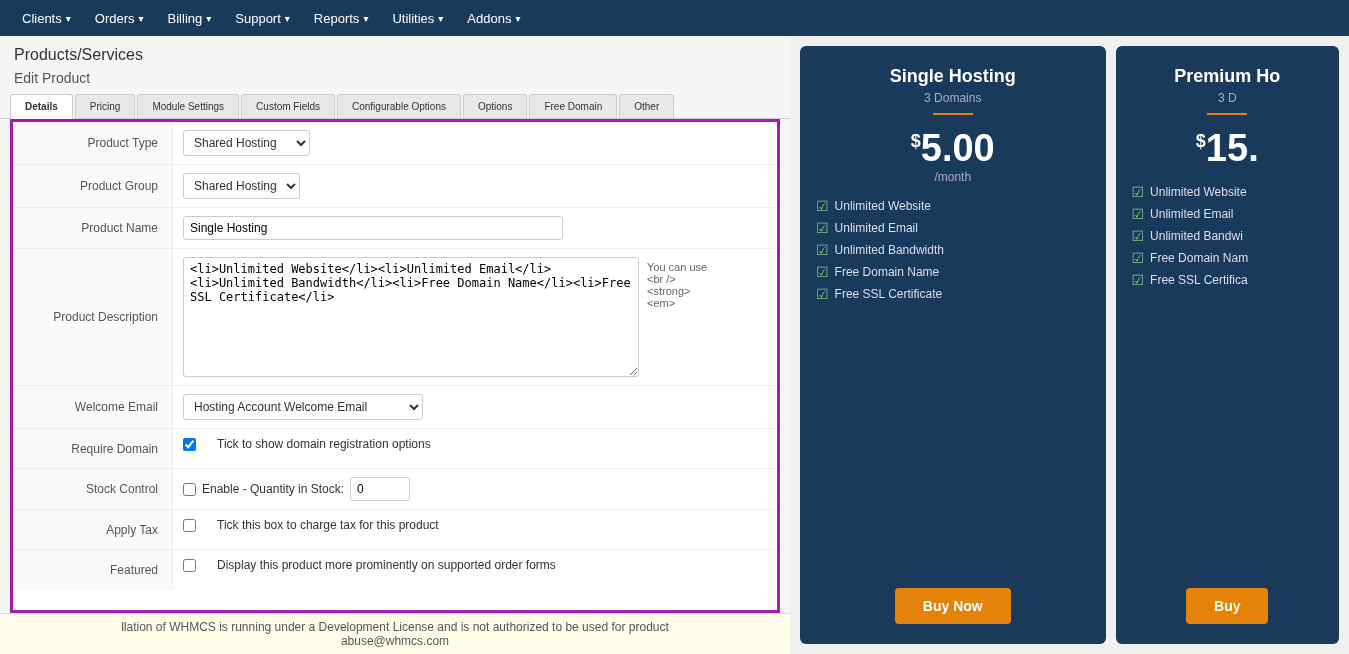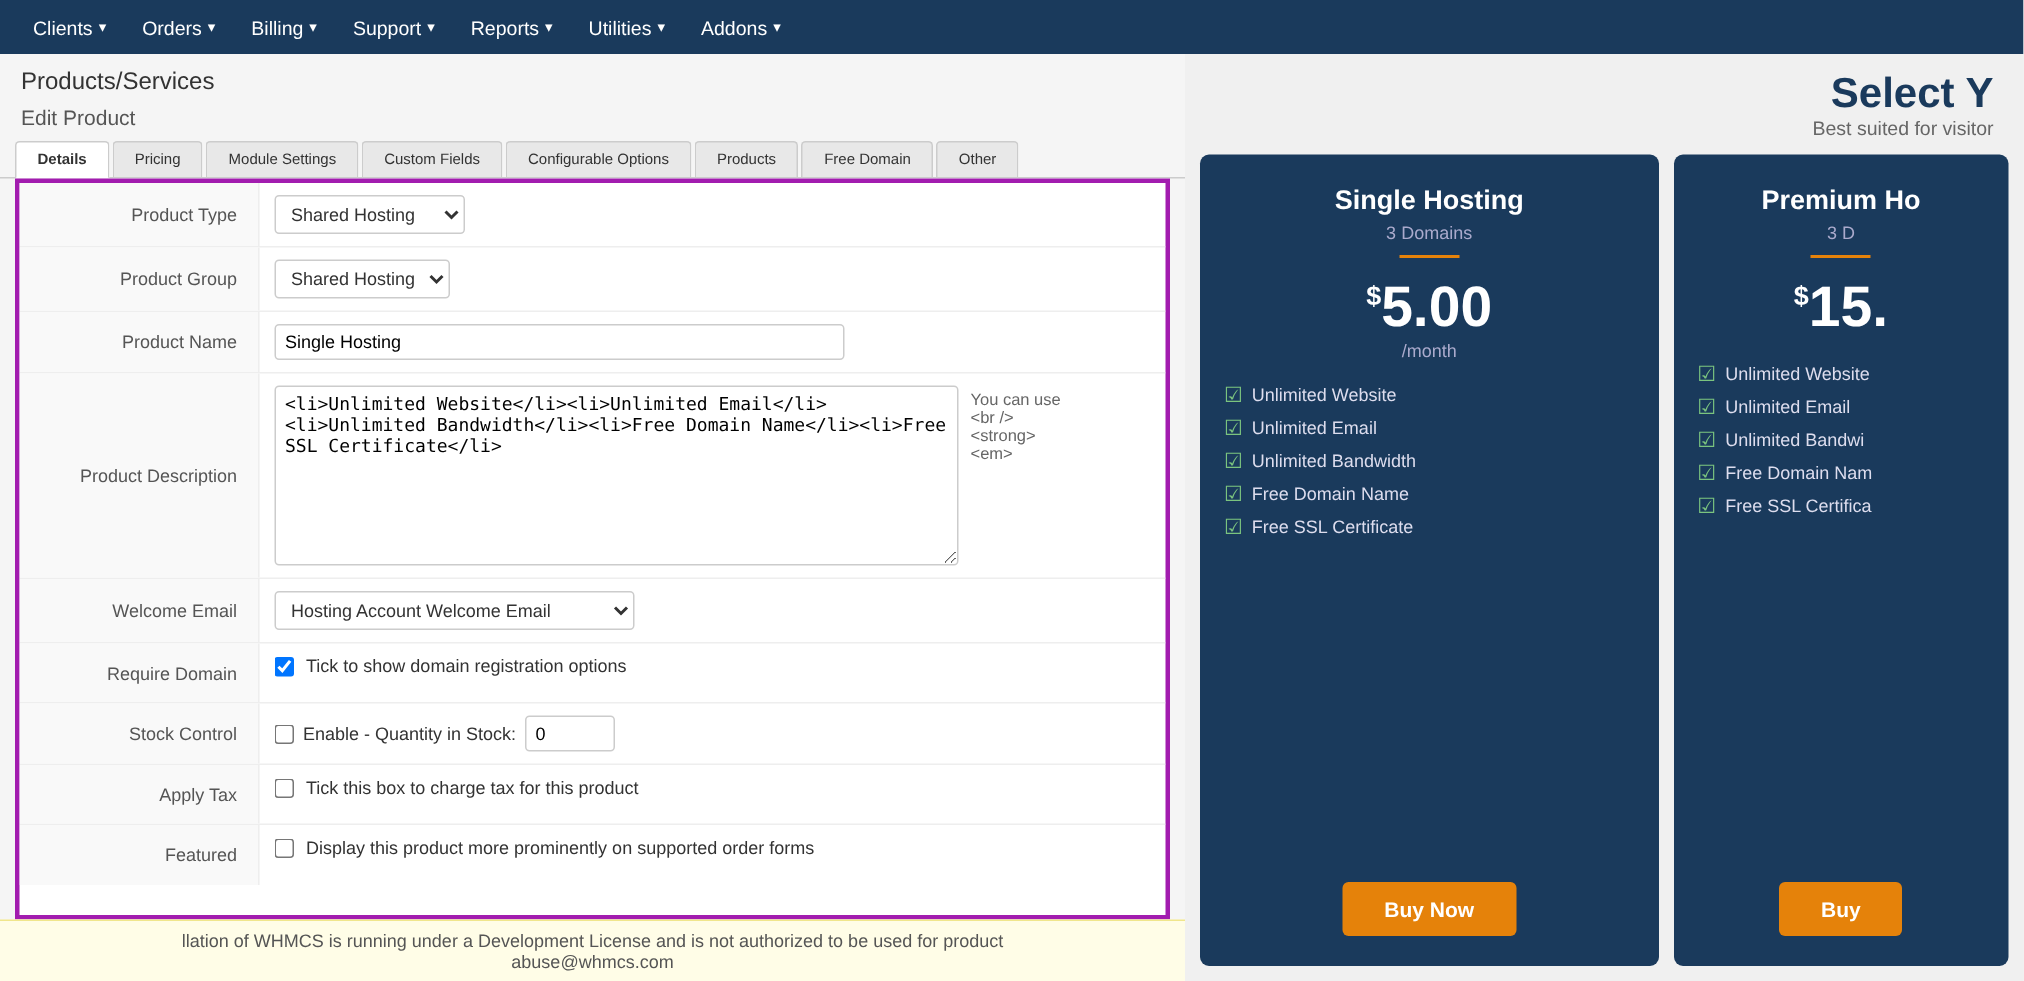--- a/index.html
+++ b/index.html
@@ -157,21 +157,21 @@
     .textarea-hint {
       font-size: 11px;
       color: #666;
       min-width: 120px;
       padding-top: 4px;
     }
 
     .checkbox-label {
       display: flex;
       align-items: center;
-      gap: 8px;
+      gap: 21px;
       font-size: 12px;
     }
 
     .stock-row {
       display: flex;
       align-items: center;
       gap: 6px;
       font-size: 12px;
     }
 
@@ -352,21 +352,21 @@
 
     <div class="breadcrumb">Products/Services</div>
     <div class="edit-product-title">Edit Product</div>
 
     <div class="tabs">
       <div class="tab active">Details</div>
       <div class="tab">Pricing</div>
       <div class="tab">Module Settings</div>
       <div class="tab">Custom Fields</div>
       <div class="tab">Configurable Options</div>
-      <div class="tab">Products</div>
+      <div class="tab">Options</div>
       <div class="tab">Free Domain</div>
       <div class="tab">Other</div>
     </div>
 
     <div class="form-area">
 
       <div class="form-row">
         <div class="form-label">Product Type</div>
         <div class="form-content">
           <select>
@@ -463,24 +463,20 @@
 
     <div class="warning-bar">
       <span>llation of WHMCS is running under a Development License and is not authorized to be used for product</span><br>
       <span>abuse@whmcs.com</span>
     </div>
 
   </div>
 
   <div class="right-panel">
 
-    <div class="right-header">
-      <div class="right-header-title">Select Y</div>
-      <div class="right-header-sub">Best suited for visitor</div>
-    </div>
 
     <div class="pricing-cards">
 
       <div class="pricing-card">
         <div class="card-title">Single Hosting</div>
         <div class="card-subtitle">3 Domains</div>
         <div class="card-divider"></div>
         <div class="card-price">
           <sup>$</sup>5.00
         </div>

